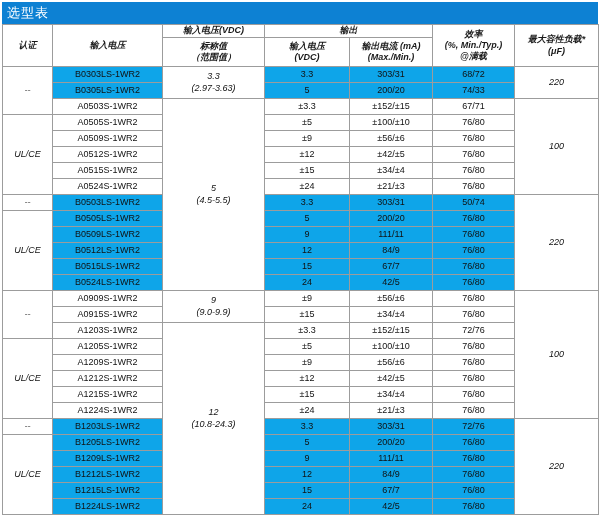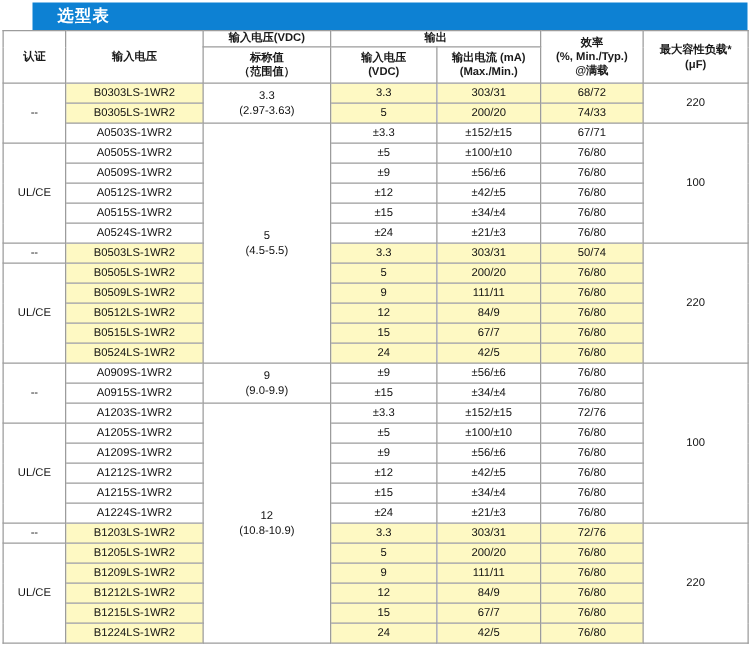--- a/index.html
+++ b/index.html
@@ -1,27 +1,27 @@
 <!DOCTYPE html>
 <html><head>
 <meta charset="utf-8">
 <style>
   html,body{margin:0;padding:0;background:#ffffff;}
   body{width:600px;height:521px;font-family:"Liberation Sans","DejaVu Sans",sans-serif;color:#111;}
   .wrap{position:absolute;left:2px;top:2px;width:596px;}
-  .titlebar{background:#0d81d3;color:#ffffff;font-weight:bold;font-size:13px;height:22px;line-height:22px;padding-left:20px;box-sizing:border-box;letter-spacing:1px;margin-left:24px;}
+  .titlebar{background:#0d81d3;color:#ffffff;font-weight:normal;font-size:13px;height:22px;line-height:22px;padding-left:5px;box-sizing:border-box;letter-spacing:1px;}
   table{border-collapse:collapse;table-layout:fixed;width:596px;border:1px solid #808080;}
   th,td{border:1px solid #9c9c9c;padding:0;margin:0;text-align:center;vertical-align:middle;font-size:9px;line-height:1.25;overflow:hidden;background:#ffffff;}
   th{font-weight:bold;color:#1a1a1a;}
   tr.h1{height:13px;}
   tr.h2{height:29px;}
   tr.r{height:16px;}
   tr.r td{font-size:9px;}
-  .shaded td.d{background:#fef9c3;}
-  td.m, th{background:#ffffff;}
+  .shaded td.d{background:#0ea5e9;}
+  td.m, th{background:#ffffff;font-style:italic;}
   .sub{font-weight:bold;}
 </style>
 </head>
 <body>
 
 <div class="wrap">
   <div class="titlebar">选型表</div>
 
   <table>
     <colgroup>
@@ -185,21 +185,21 @@
       <td class="d">A0915S-1WR2</td>
       <td class="d">±15</td>
       <td class="d">±34/±4</td>
       <td class="d">76/80</td>
     </tr>
 
     <tr class="r">
       <td class="d">A1203S-1WR2</td>
       <td class="m" rowspan="12">
         <div>12</div>
-        <div>(10.8-10.9)</div>
+        <div>(10.8-24.3)</div>
       </td>
       <td class="d">±3.3</td>
       <td class="d">±152/±15</td>
       <td class="d">72/76</td>
     </tr>
 
     <tr class="r">
       <td class="m" rowspan="5">UL/CE</td>
       <td class="d">A1205S-1WR2</td>
       <td class="d">±5</td>

